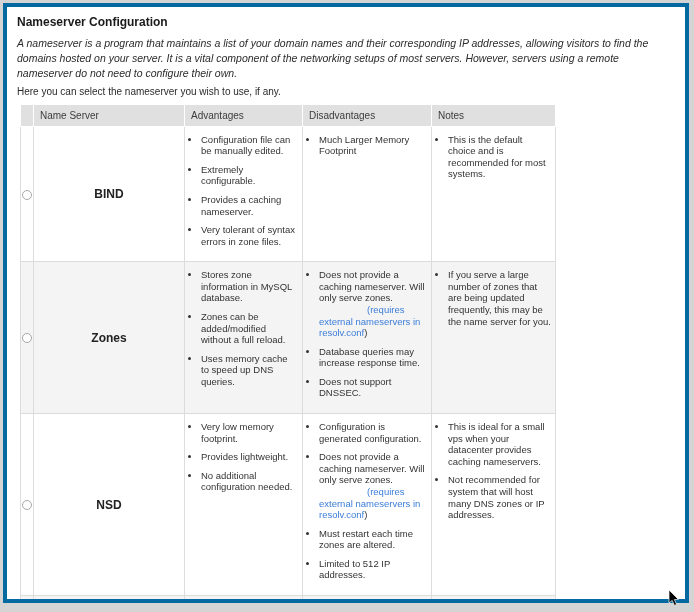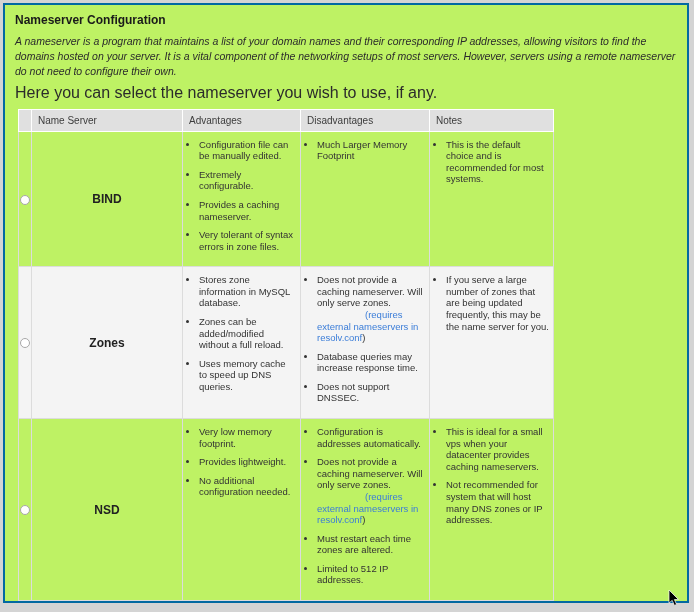--- a/index.html
+++ b/index.html
@@ -7,38 +7,38 @@
   body {
     width: 694px; height: 612px;
     background: #d4d4d4;
     font-family: "Liberation Sans", "DejaVu Sans", sans-serif;
     position: relative;
     overflow: hidden;
   }
   .window {
     position: absolute;
     left: 3px; top: 3px; right: 5px; bottom: 9px;
-    background: #bef264;
-    border: 2px solid #0369a1;
+    background: #ffffff;
+    border: 4px solid #0369a1;
     overflow: hidden;
   }
   .content { padding: 8px 10px; }
 
   .page-title {
     font-size: 12px; font-weight: bold; color: #1a1a1a;
     margin: 0 0 7px 0;
   }
   .description {
     font-style: italic;
     font-size: 10.5px; line-height: 1.45; color: #2b2b2b;
     margin: 0 0 4px 0;
     max-width: 668px;
   }
   .instruction {
-    font-size: 16px; color: #2b2b2b;
+    font-size: 10px; color: #2b2b2b;
     margin: 0 0 7px 0;
   }
 
   table.ns-table {
     border-collapse: collapse;
     table-layout: fixed;
     margin-left: 3px;
     font-size: 9.5px;
     color: #333;
     border: 1px solid #cfcfcf;
@@ -188,21 +188,21 @@
             <td class="name-cell">NSD</td>
             <td class="list-cell">
               <ul>
                 <li>Very low memory footprint.</li>
                 <li>Provides lightweight.</li>
                 <li>No additional configuration needed.</li>
               </ul>
             </td>
             <td class="list-cell">
               <ul>
-                <li>Configuration is addresses automatically.</li>
+                <li>Configuration is generated configuration.</li>
                 <li>Does not provide a caching nameserver. Will only serve zones. <a>(requires external nameservers in resolv.conf</a>)</li>
                 <li>Must restart each time zones are altered.</li>
                 <li>Limited to 512 IP addresses.</li>
               </ul>
             </td>
             <td class="list-cell">
               <ul>
                 <li>This is ideal for a small vps when your datacenter provides caching nameservers.</li>
                 <li>Not recommended for system that will host many DNS zones or IP addresses.</li>
               </ul>

